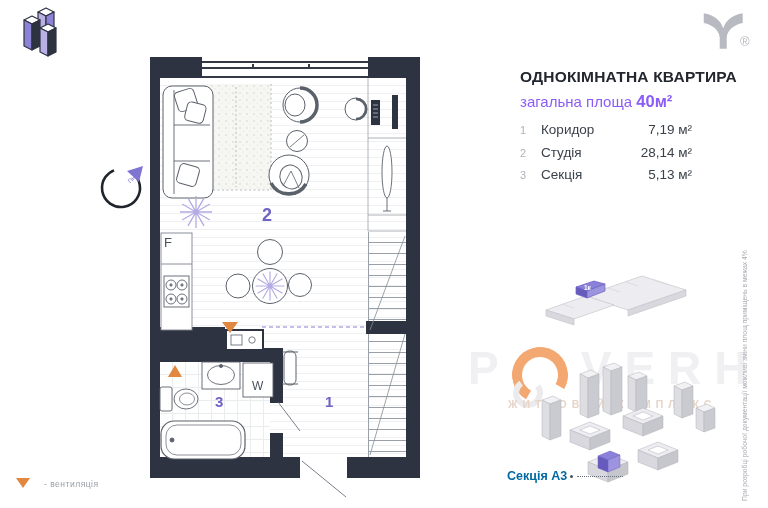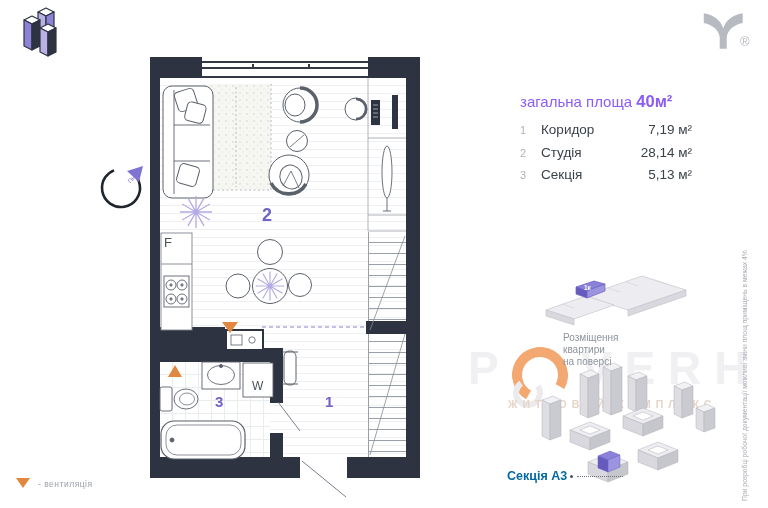--- a/index.html
+++ b/index.html
@@ -233,22 +233,23 @@
     </g>
   </svg>
 
   <div class="fixlbl" style="left:164px;top:235px;font-size:13px">F</div>
   <div class="fixlbl" style="left:252px;top:379px;font-size:12px">W</div>
   <div class="roomnum" style="left:262px;top:205px;font-size:18px">2</div>
   <div class="roomnum" style="left:215px;top:393px;font-size:15px">3</div>
   <div class="roomnum" style="left:325px;top:393px;font-size:15px">1</div>
 
   <div class="vent-tri" style="left:16px;top:478px"></div>
-  <div class="legend-txt" style="left:38px;top:479px">- вентиляція</div>
-
+  <div class="legend-txt" style="left:44px;top:479px">- вентиляція</div>
+
+  <div class="apt-title">ОДНОКІМНАТНА КВАРТИРА</div>
   <div class="apt-sub">
     <span>загальна площа</span>
     <b>40м²</b>
   </div>
 
   <div class="rooms">
     <div class="room-row">
       <span class="room-num">1</span>
       <span>Коридор</span>
       <span class="room-area">7,19 м²</span>
@@ -283,25 +284,20 @@
       <polygon points="8,44 48,30 76,39 36,53" fill="#ededf1"></polygon>
       <polygon points="8,44 36,53 36,59 8,50" fill="#d8d8de"></polygon>
       <path d="M70,22 82,26 M88,16 100,20 M116,14 128,18 M24,38 36,42 M56,32 64,35" stroke="#d5d5da" fill="none"></path>
       <polygon points="38,21 56,15 67,18 49,25" fill="#8b81d8" stroke="#6a5fc2"></polygon>
       <polygon points="38,21 49,25 49,32 38,28" fill="#665bbd" stroke="#6a5fc2"></polygon>
       <polygon points="49,25 67,18 67,25 49,32" fill="#9d94e0" stroke="#6a5fc2"></polygon>
     </g>
     <text x="46" y="24" font-size="6.5" font-weight="bold" fill="#fff">1к</text>
   </svg>
 
-  <div class="note">
-    <div>Розміщення</div>
-    <div>квартири</div>
-    <div>на поверсі</div>
-  </div>
 
   <svg class="bld-svg" width="200" height="125" viewBox="0 0 200 125">
     <g stroke="#b0b0b8" stroke-width="0.5">
       <polygon points="52,14 63,10 71,14 60,18" fill="#f2f2f5"></polygon>
       <polygon points="52,14 60,18 60,58 52,54" fill="#dddde2"></polygon>
       <polygon points="60,18 71,14 71,54 60,58" fill="#cacad1"></polygon>
       <polygon points="75,7 86,3 94,7 83,11" fill="#f2f2f5"></polygon>
       <polygon points="75,7 83,11 83,55 75,51" fill="#dddde2"></polygon>
       <polygon points="83,11 94,7 94,51 83,55" fill="#cacad1"></polygon>
       <polygon points="100,16 111,12 119,16 108,20" fill="#f2f2f5"></polygon>

